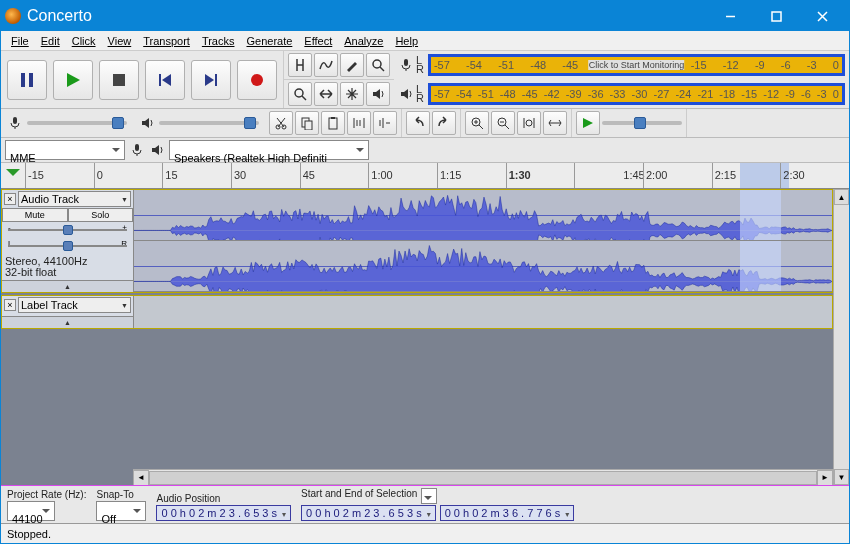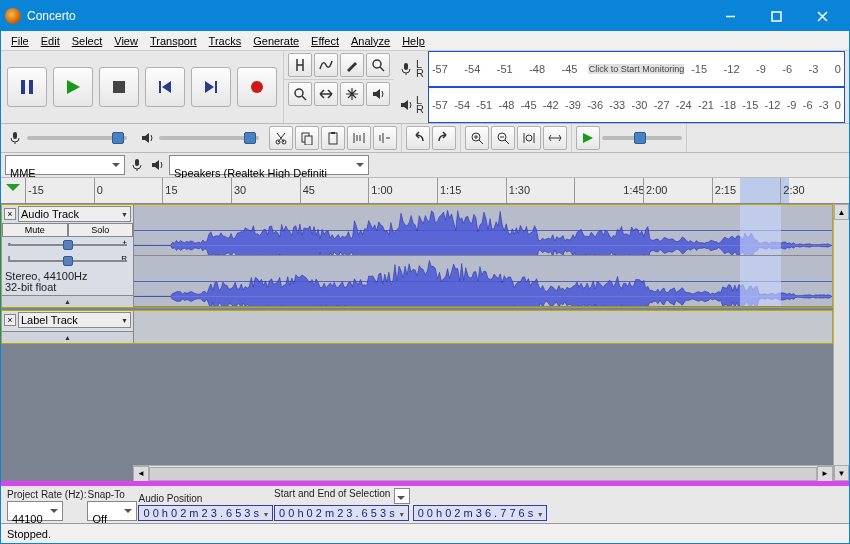--- a/index.html
+++ b/index.html
@@ -2,40 +2,40 @@
 <html><head>
 <meta charset="utf-8">
 <style>
   * { box-sizing: border-box; margin: 0; padding: 0; font-family: "Segoe UI", Tahoma, sans-serif; font-size: 11px; }
   html, body { width: 850px; height: 544px; overflow: hidden; }
   body { background: #f0f0f0; display: flex; flex-direction: column; border: 1px solid #0a84d6; }
 
   
   .titlebar { height: 30px; background: #0a84d6; color: #fff; display: flex; align-items: center; padding: 0 4px; }
   .titlebar .icon { width: 16px; height: 16px; background: radial-gradient(circle at 40% 40%, #ffb84d, #c05a00 70%); border-radius: 50%; margin-right: 6px; }
-  .titlebar-title { flex: 1; font-size: 12px; }
+  .titlebar-title { flex: 1; font-size: 16px; }
   .tb-btn { width: 46px; height: 30px; display: flex; align-items: center; justify-content: center; color: #fff; }
   .tb-btn svg { width: 11px; height: 11px; stroke: #fff; stroke-width: 1.5; fill: none; }
 
   
   .menu { display: flex; height: 20px; align-items: center; background: #f0f0f0; padding: 0 4px; border-bottom: 1px solid #ccc; }
   .menu-item { padding: 0 6px; }
   .menu-item span.ul { text-decoration: underline; }
 
   
   .toolrow { display: flex; background: #e8e8e8; border-bottom: 1px solid #bbb; }
   .toolgrp { display:flex; align-items:center; padding:2px 4px; border-right:1px solid #ccc; gap:2px; }
   .transport { padding:4px 6px; gap:6px; }
   .tbtn { width:40px; height:40px; border:1px solid #b0b0b0; background:linear-gradient(#fdfdfd,#e6e6e6); border-radius:3px; display:flex; align-items:center; justify-content:center; }
   .tbtn svg { width:18px;height:18px; }
   .smallbtn { width:24px; height:24px; border:1px solid #b0b0b0; background:linear-gradient(#fdfdfd,#e6e6e6); border-radius:2px; display:flex; align-items:center; justify-content:center; }
   .smallbtn svg { width:14px;height:14px; }
   .meter { flex:1; display:flex; align-items:center; gap:2px; padding:0 4px; font-size:9px; color:#333; }
   .meter .lbl { display:flex; flex-direction:column; line-height:9px; margin-right:2px; }
-  .meter .scale { flex:1; height:36px; border:1px solid #1d4ed8; background:#ffffff; position:relative; display:flex; align-items:center; justify-content:space-between; padding:0 3px; font-size:9px; color:#555; overflow:hidden; }
+  .meter .scale { flex:1; height:22px; border:3px solid #1d4ed8; background:#eab308; position:relative; display:flex; align-items:center; justify-content:space-between; padding:0 3px; font-size:9px; color:#555; overflow:hidden; }
   .meter .start { position:absolute; left:50%; top:50%; transform:translate(-50%,-50%); background:#e0e0e0; font-size:9px; color:#444; white-space:nowrap; }
   .slider-grp { display:flex; align-items:center; gap:4px; padding:0 6px; }
   .slider-track { width:100px; height:4px; background:#bbb; border-radius:2px; position:relative; }
   .slider-thumb { position:absolute; top:-4px; width:12px; height:12px; background:#4a7fc0; border:1px solid #2a5a98; border-radius:2px; }
 
   
   .devrow { display:flex; align-items:center; gap:4px; padding:2px 4px; background:#e8e8e8; border-bottom:1px solid #bbb; }
   .combo { height:20px; border:1px solid #888; background:#fff; padding:16px 16px 0 4px; display:flex; align-items:center; position:relative; font-size:11px; }
   .combo::after { content:""; position:absolute; right:4px; top:7px; border:4px solid transparent; border-top-color:#555; }
   .ic { width:16px;height:16px; display:flex;align-items:center;justify-content:center; }
@@ -79,21 +79,21 @@
   .lab-mark { position:absolute; top:2px; display:flex; align-items:center; }
   .lab-dot { width:12px;height:12px;background:#2a3ad0;border-radius:50%;}
   .lab-flag { background:#e6e9f2; border:1.5px solid #2a3ad0; padding:1px 6px; margin-left:2px; font-size:11px; color:#1a1a7a; }
 
   
   .hscroll { height:16px; background:#e6e6e6; border-top:1px solid #aaa; display:flex; align-items:center; }
   .hs-btn { width:16px;height:16px;border:1px solid #aaa;background:#ddd;display:flex;align-items:center;justify-content:center;font-size:8px; }
   .hs-track { flex:1; height:14px; background:#d0d0d0; border:1px solid #aaa; }
 
   
-  .bottom { background:#e8e8e8; border-top:5px solid #d946ef; padding:2px 6px; display:flex; gap:1px; align-items:flex-end; }
+  .bottom { background:#e8e8e8; border-top:1px solid #d946ef; padding:2px 6px; display:flex; gap:10px; align-items:flex-end; }
   .bcol { display:flex; flex-direction:column; gap:1px; }
   .blabel { font-size:10px; color:#222; }
   .timebox { border:1px solid #3a3aa0; background:#dbe1f2; padding:1px 4px; font-family:"Consolas",monospace; font-size:12px; color:#1a1a7a; display:flex; align-items:center; gap:3px; }
   .timebox .dd::after{content:"▾"; font-size:8px; margin-left:2px; color:#555;}
   .status { height:20px; border-top:1px solid #999; padding:2px 6px; font-size:11px; display:flex; align-items:center; }
 
   .vscroll { position:absolute; top:0; right:0; bottom:0; width:16px; background:#e0e0e0; border-left:1px solid #aaa; }
   .vscroll .up, .vscroll .dn { height:16px; display:flex;align-items:center;justify-content:center;font-size:8px;border:1px solid #aaa;background:#ddd; }
   .vscroll .dn{position:absolute;bottom:0;left:0;right:0;}
 </style>
@@ -116,21 +116,21 @@
   <div class="tb-btn close">
       <svg viewBox="0 0 11 11">
         <path d="M1 1 L10 10 M10 1 L1 10"></path>
       </svg>
     </div>
 </div>
 
 <div class="menu">
   <div class="menu-item"><span class="ul">File</span></div>
   <div class="menu-item"><span class="ul">Edit</span></div>
-  <div class="menu-item"><span class="ul">Select</span></div>
+  <div class="menu-item"><span class="ul">Click</span></div>
   <div class="menu-item"><span class="ul">View</span></div>
   <div class="menu-item"><span class="ul">Transport</span></div>
   <div class="menu-item"><span class="ul">Tracks</span></div>
   <div class="menu-item"><span class="ul">Generate</span></div>
   <div class="menu-item"><span class="ul">Effect</span></div>
   <div class="menu-item"><span class="ul">Analyze</span></div>
   <div class="menu-item"><span class="ul">Help</span></div>
 </div>
 
 <div class="toolrow">
@@ -415,21 +415,21 @@
     </div>
   <div class="ruler-scale" id="rscale">
     <div class="sel-region" id="rsel" style="left: 86.8%; width: 5.9%;"></div>
   <div class="tick" style="left: 0%;">-15</div>
       <div class="tick" style="left: 8.33333%;">0</div>
       <div class="tick" style="left: 16.6667%;">15</div>
       <div class="tick" style="left: 25%;">30</div>
       <div class="tick" style="left: 33.3333%;">45</div>
       <div class="tick" style="left: 41.6667%;">1:00</div>
       <div class="tick" style="left: 50%;">1:15</div>
-      <div class="tick" style="left: 58.3333%;">1:30</div>
+      <div class="tick" style="left: 58.3333%; font-weight: bold;">1:30</div>
       <div class="tick" style="left: 66.6667%; padding-left: 48px;">1:45</div>
       <div class="tick" style="left: 75%;">2:00</div>
       <div class="tick" style="left: 83.3333%;">2:15</div>
       <div class="tick" style="left: 91.6667%;">2:30</div>
       <div class="tick" style="left: 100%;">2:45</div>
     </div>
 </div>
 
 <div class="tracks">
   <div class="vscroll">
@@ -511,21 +511,21 @@
   <div class="hscroll" style="margin-left:132px;margin-right:16px;">
     <div class="hs-btn">◄</div>
     <div class="hs-track"></div>
     <div class="hs-btn">►</div>
   </div>
 </div>
 
 <div class="bottom">
   <div class="bcol">
     <div class="blabel">Project Rate (Hz):</div>
-    <div class="combo" style="width:56px">
+    <div class="combo" style="width:48px">
         <span>44100</span>
       </div>
   </div>
   <div class="bcol">
     <div class="blabel">Snap-To</div>
     <div class="combo" style="width:50px">
         <span>Off</span>
       </div>
   </div>
   <div class="bcol">

